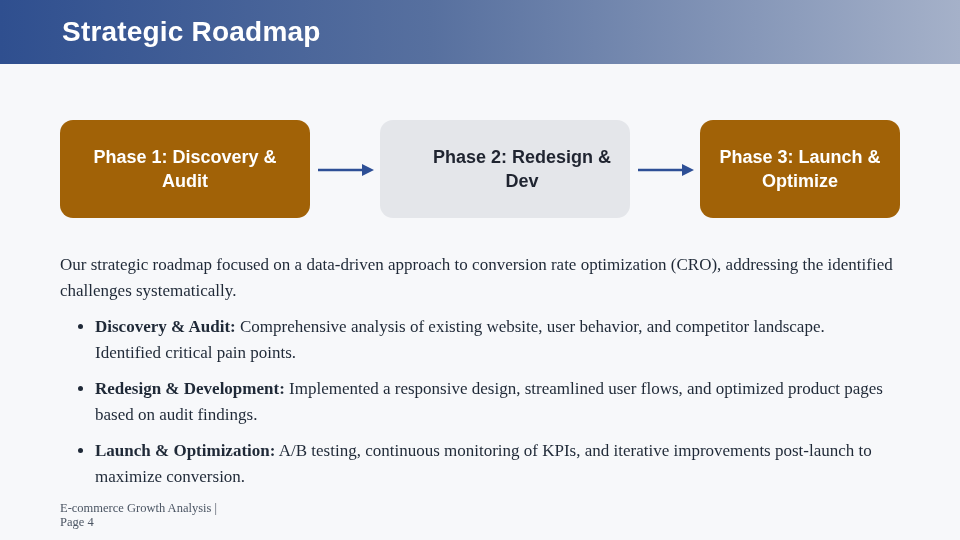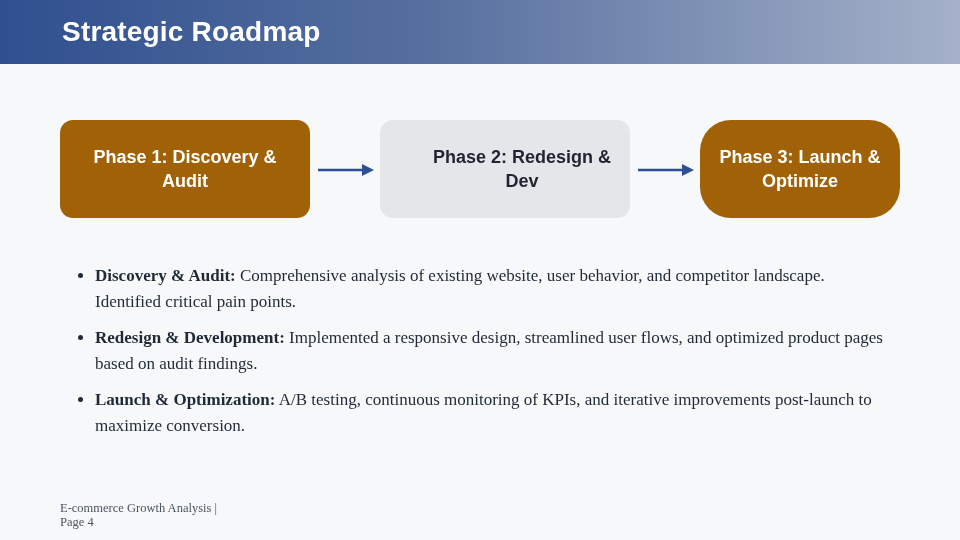--- a/index.html
+++ b/index.html
@@ -33,21 +33,21 @@
     border-radius: 13px;
     display: flex; align-items: center; justify-content: center;
     text-align: center;
     font-size: 18px; font-weight: bold; line-height: 1.35;
     padding: 0 14px; box-sizing: border-box;
   }
   .phase-primary { background: #a16207; color: #ffffff; }
   .phase-secondary { background: #e4e6ea; color: #1f2430; padding-left: 48px; }
   .phase-1 { left: 60px;  width: 250px; }
   .phase-2 { left: 380px; width: 250px; }
-  .phase-3 { left: 700px; width: 200px; border-radius: 31px; }
+  .phase-3 { left: 700px; width: 200px; }
 
   .flow-arrow {
     position: absolute; top: 161px; width: 62px; height: 18px;
   }
   .arrow-1 { left: 314px; }
   .arrow-2 { left: 634px; }
 
   
   .body-copy {
     position: absolute; left: 60px; right: 60px; top: 252px;
@@ -95,20 +95,21 @@
   <svg class="flow-arrow arrow-2" viewBox="0 0 62 18">
     <line x1="4" y1="9" x2="50" y2="9" stroke="#2e4f96" stroke-width="2.5"></line>
     <polygon points="48,3 60,9 48,15" fill="#2e4f96"></polygon>
   </svg>
 
   <div class="phase phase-primary phase-3">
     <span>Phase 3: Launch &amp; Optimize</span>
   </div>
 
   <div class="body-copy">
+    <p>Our strategic roadmap focused on a data-driven approach to conversion rate optimization (CRO), addressing the identified challenges systematically.</p>
     <ul>
       <li><strong>Discovery &amp; Audit:</strong><span> Comprehensive analysis of existing website, user behavior, and competitor landscape. Identified critical pain points.</span></li>
       <li><strong>Redesign &amp; Development:</strong><span> Implemented a responsive design, streamlined user flows, and optimized product pages based on audit findings.</span></li>
       <li><strong>Launch &amp; Optimization:</strong><span> A/B testing, continuous monitoring of KPIs, and iterative improvements post-launch to maximize conversion.</span></li>
     </ul>
   </div>
 
   <div class="footer">
     <div>E-commerce Growth Analysis |</div>
     <div>Page 4</div>

